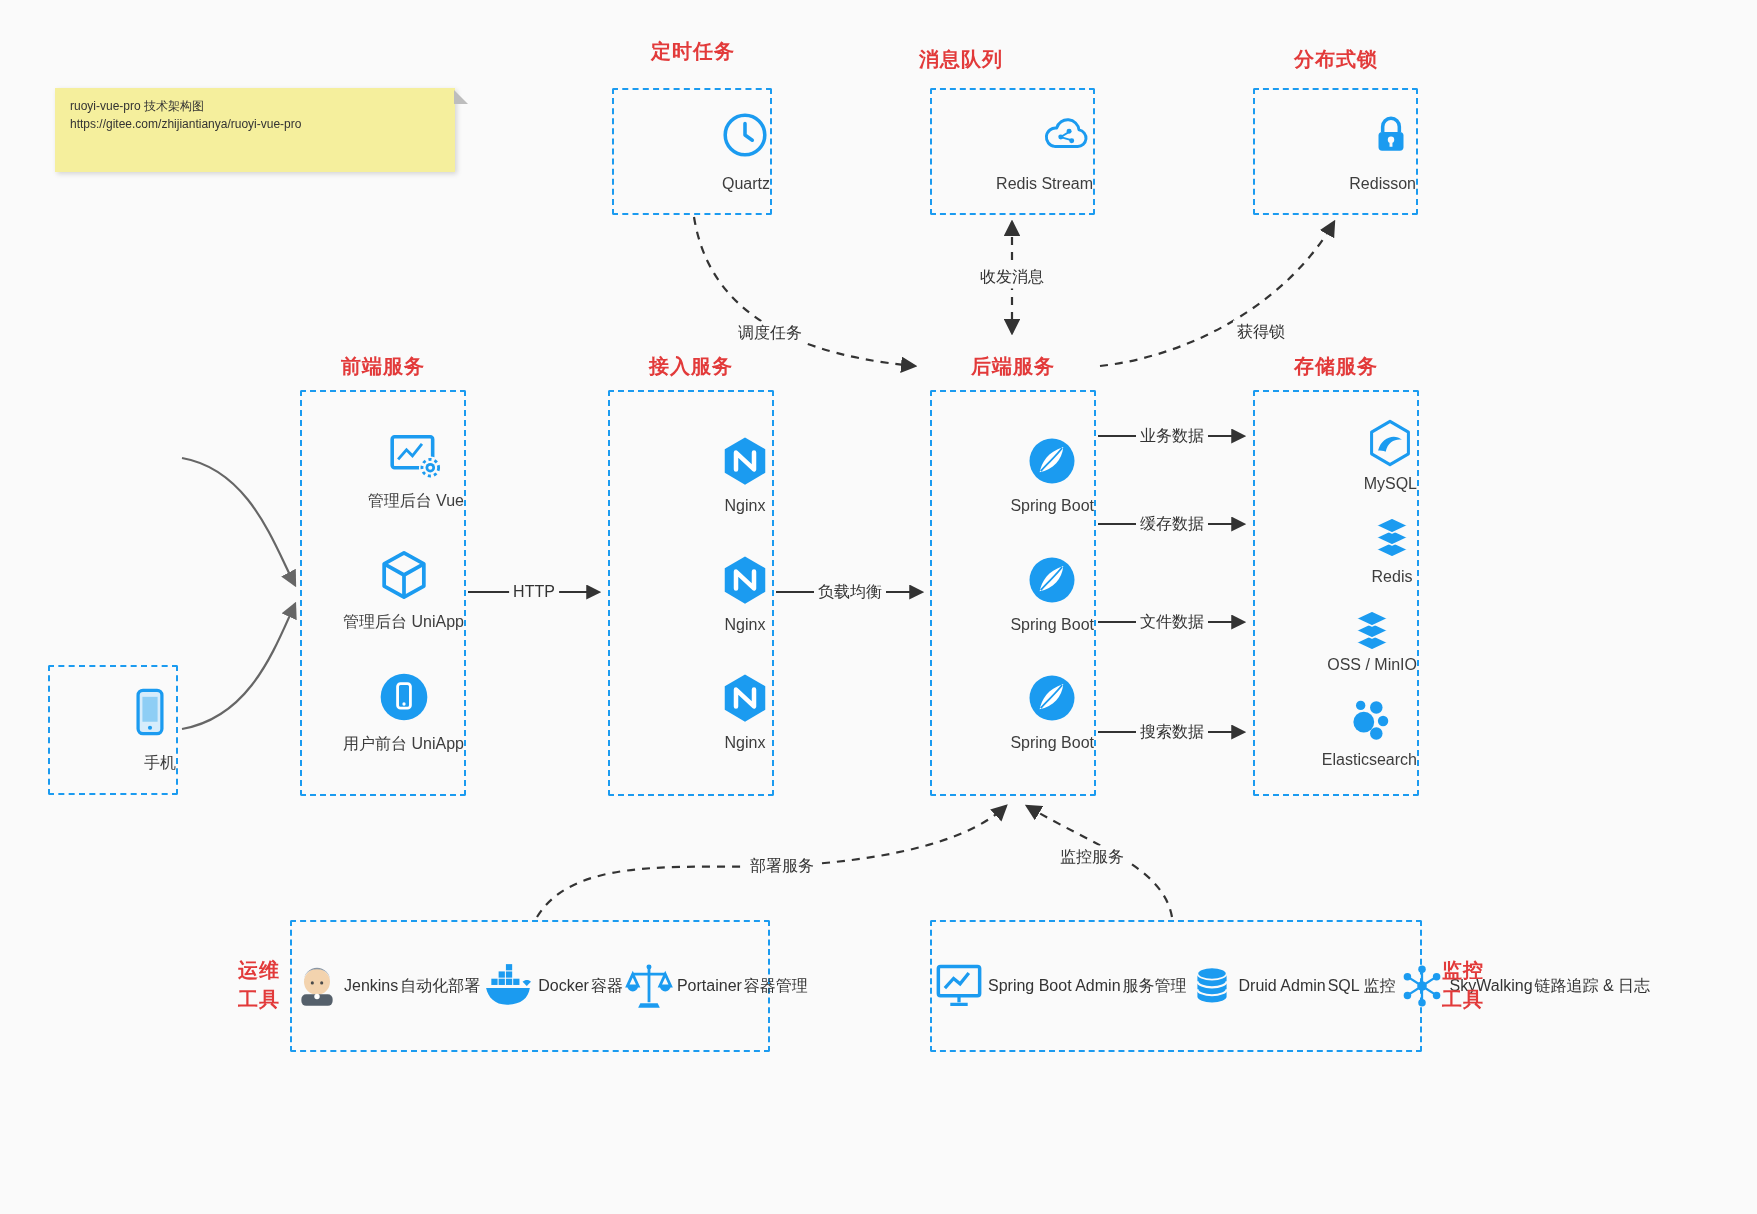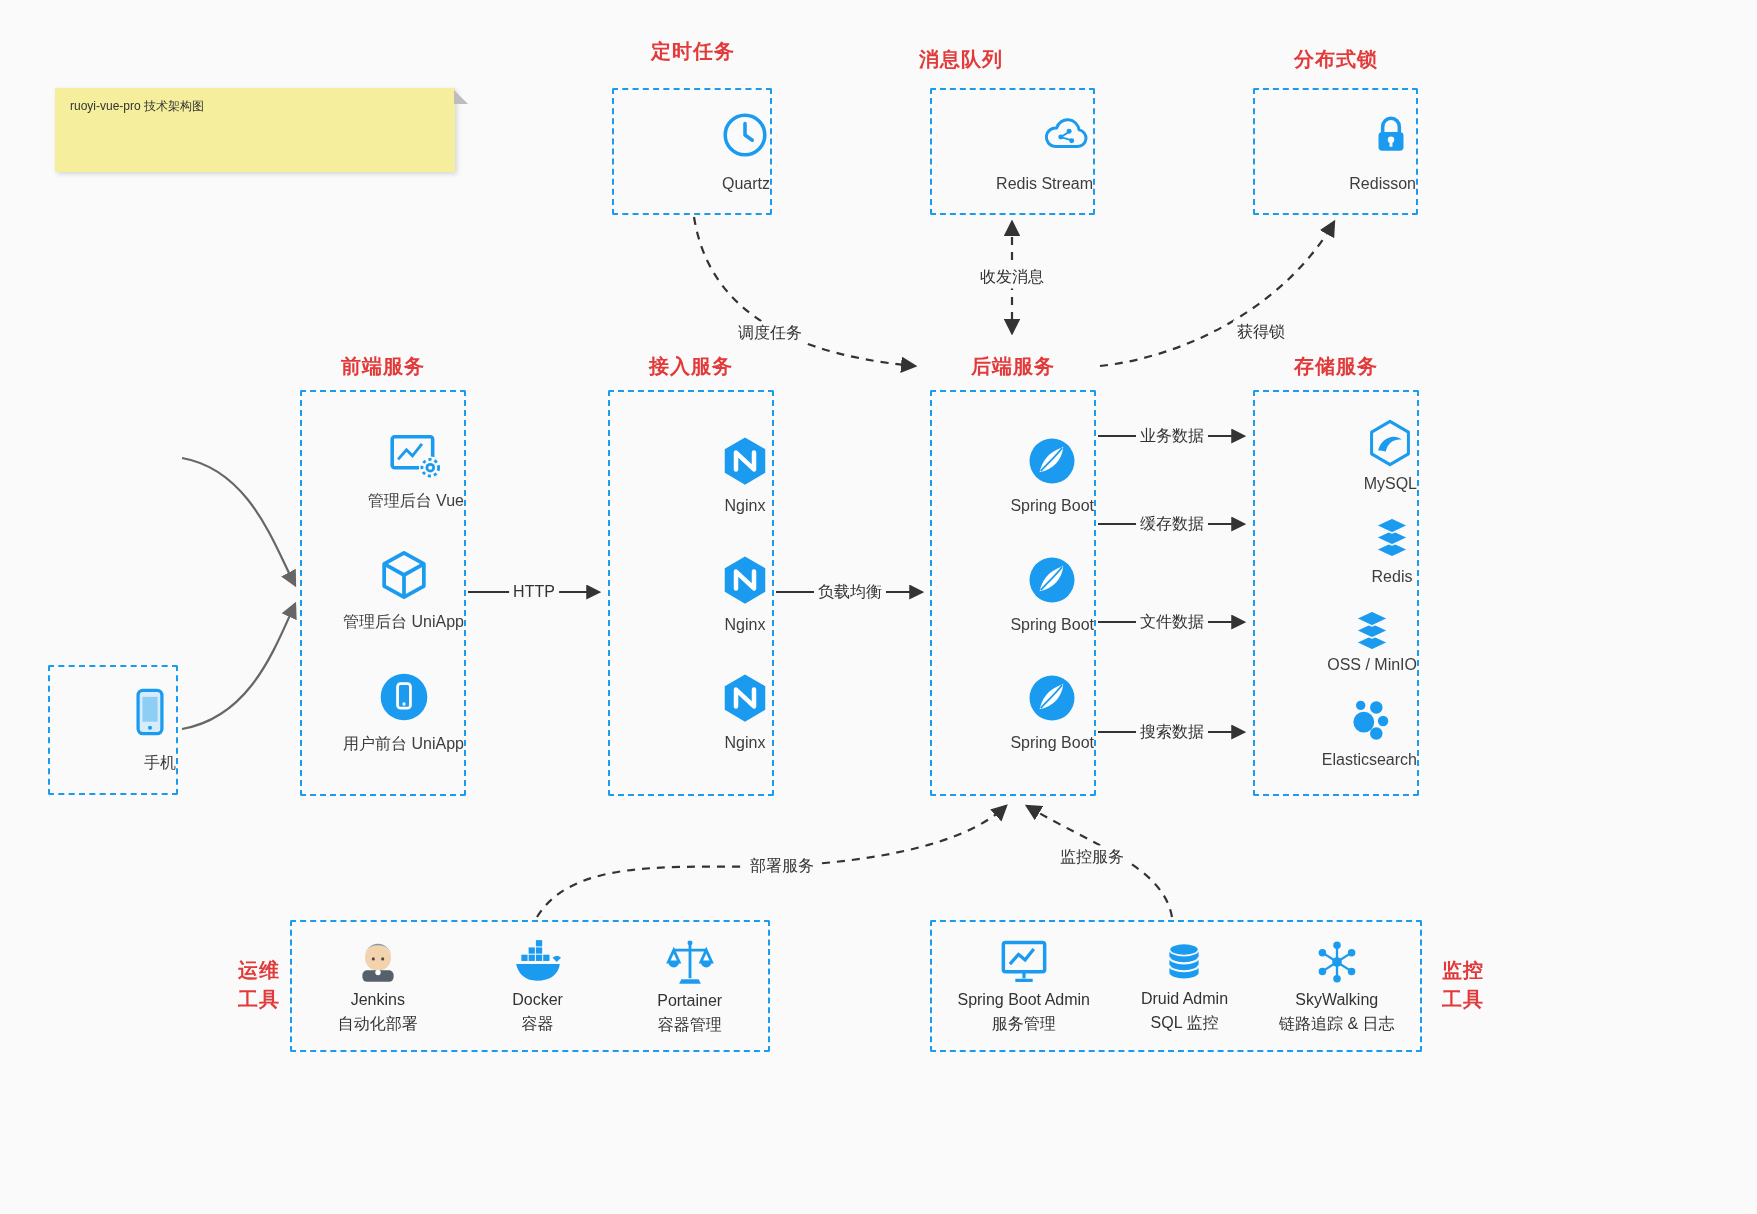--- a/index.html
+++ b/index.html
@@ -19,21 +19,21 @@
           font-weight:bold; font-size:20px; line-height:1.45; letter-spacing:1px; }
 
   .dashed-box { position:absolute; border:2px dashed #1b9bf0; border-radius:2px;
           display:flex; flex-direction:column; align-items:flex-end;
           justify-content:space-evenly; padding:4px 0; }
   .dashed-box.row { flex-direction:row; justify-content:space-around; align-items:center; }
 
   .node { display:flex; flex-direction:column; align-items:center; gap:9px; }
   .node-label { font-size:16px; color:#3d3d3d; white-space:nowrap; }
 
-  .tool-item { display:flex; flex-direction:column; align-items:center; gap:2px;
+  .tool-item { display:flex; align-items:center; gap:2px;
           font-size:16px; color:#333; text-align:center; }
   .tool-name, .tool-desc { line-height:1.35; white-space:nowrap; }
 
   .edge-label { position:absolute; transform:translate(-50%,-50%);
           font-size:16px; color:#333; background:#fafafa; padding:1px 4px;
           white-space:nowrap; z-index:5; }
 
   .icon { display:inline-flex; }
   .icon svg { display:block; }
 </style>
@@ -69,20 +69,21 @@
 
     <path d="M1100,366 C1192,356 1288,302 1334,222 " fill="none" stroke="#333" stroke-width="2.2" stroke-dasharray="8 7" marker-end="url(#arrDark)"></path>
 
     <path d="M537,917 C578,850 700,872 800,865 C902,858 972,838 1006,806" fill="none" stroke="#333" stroke-width="2.2" stroke-dasharray="8 7" marker-end="url(#arrDark)"></path>
 
     <path d="M1172,917 C1163,866 1094,846 1027,806" fill="none" stroke="#333" stroke-width="2.2" stroke-dasharray="8 7" marker-end="url(#arrDark)"></path>
   </svg>
 
   <div class="note">
     <div>ruoyi-vue-pro 技术架构图</div>
+    <div>https://gitee.com/zhijiantianya/ruoyi-vue-pro</div>
   </div>
 
   <div class="group-title" style="left:627px;top:38px">定时任务</div>
   <div class="dashed-box" style="left:612px;top:88px;width:160px;height:127px">
     <span class="icon">
       <svg width="50" height="50" viewBox="0 0 48 48">
         <circle cx="24" cy="24" r="19" fill="none" stroke="#1b9bf0" stroke-width="3.4"></circle>
         <path d="M24 13 V24 L31 29" fill="none" stroke="#1b9bf0" stroke-width="3.4" stroke-linecap="round" stroke-linejoin="round"></path>
       </svg>
     </span>

